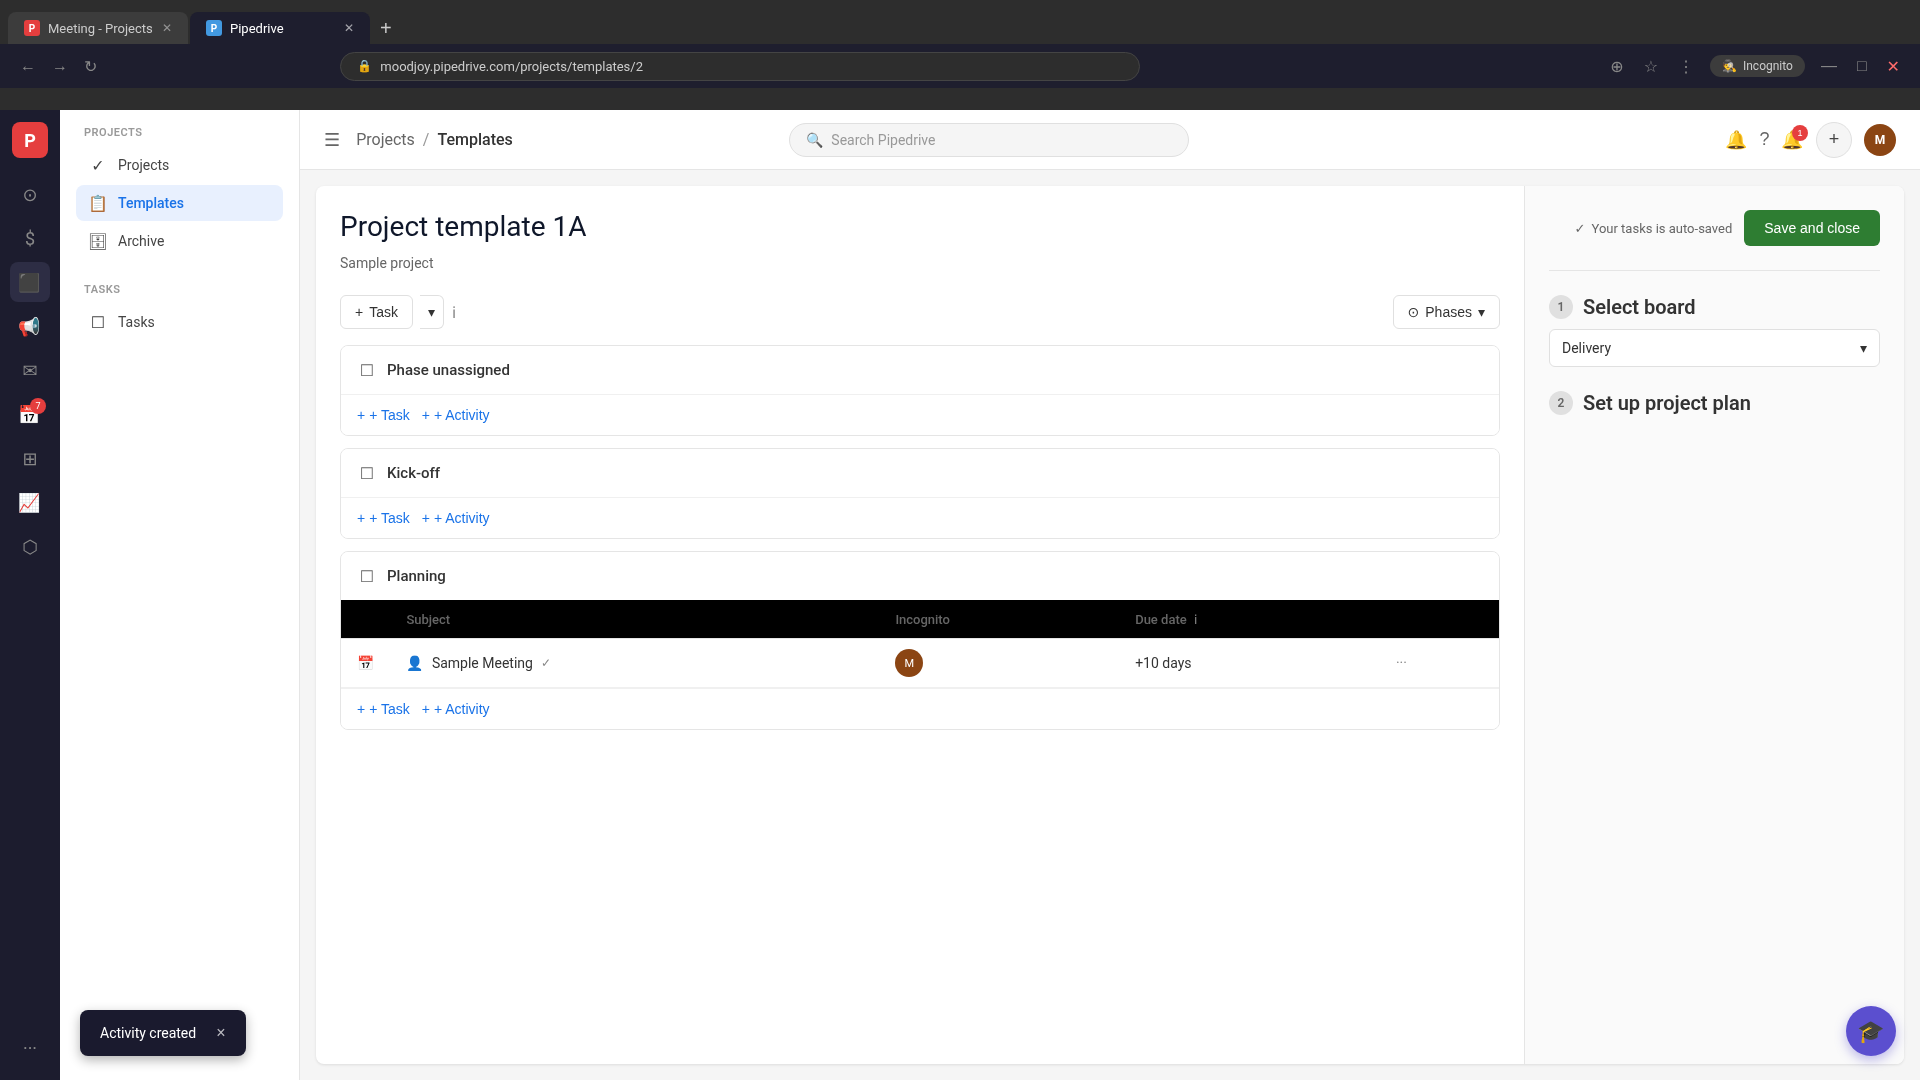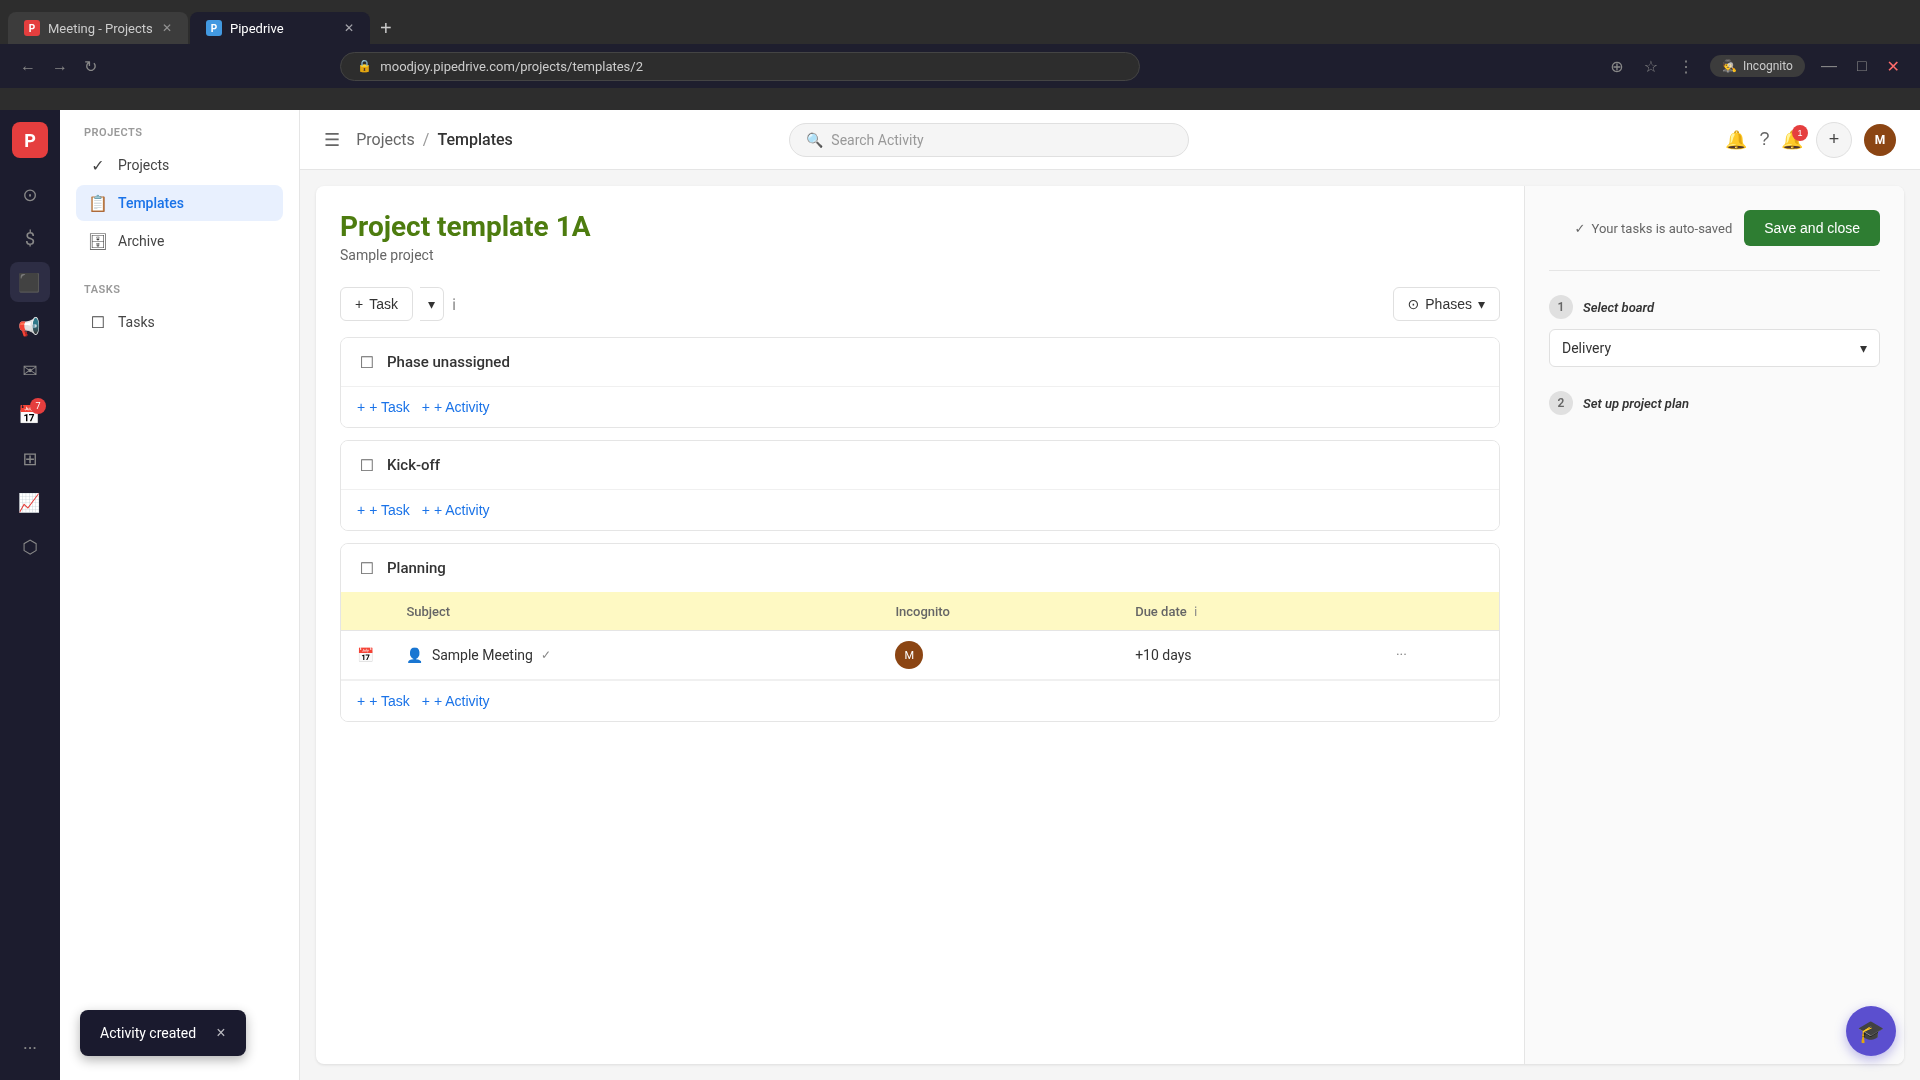--- a/index.html
+++ b/index.html
@@ -55,59 +55,59 @@
     .header-search { flex: 1; max-width: 400px; margin: 0 auto; background: #f5f5f5; border: 1px solid #e0e0e0; border-radius: 24px; padding: 8px 16px; display: flex; align-items: center; gap: 8px; color: #999; font-size: 14px; }
     .header-add-btn { width: 36px; height: 36px; background: #f5f5f5; border: 1px solid #e0e0e0; border-radius: 50%; display: flex; align-items: center; justify-content: center; cursor: pointer; color: #444; font-size: 18px; }
     .header-right { display: flex; align-items: center; gap: 12px; margin-left: auto; }
     .header-icon-btn { background: transparent; border: none; cursor: pointer; color: #666; font-size: 18px; position: relative; }
     .header-icon-btn .badge { position: absolute; top: -4px; right: -4px; background: #e53e3e; color: white; border-radius: 50%; width: 16px; height: 16px; font-size: 9px; display: flex; align-items: center; justify-content: center; }
     .avatar { width: 32px; height: 32px; border-radius: 50%; background: #8b4513; display: flex; align-items: center; justify-content: center; color: white; font-size: 12px; font-weight: bold; cursor: pointer; overflow: hidden; }
 
     
     .content-area { display: flex; flex: 1; overflow: hidden; background: white; margin: 16px; border-radius: 8px; box-shadow: 0 1px 3px rgba(0,0,0,0.1); }
     .project-main { flex: 1; padding: 24px; overflow-y: auto; }
-    .project-title { font-size: 28px; font-weight: 700; color: #4d7c0f; margin-bottom: 4px; }
+    .project-title { font-size: 28px; font-weight: 400; color: #0f172a; margin-bottom: 12px; }
     .project-subtitle { font-size: 14px; color: #666; margin-bottom: 24px; }
 
     
     .project-toolbar { display: flex; align-items: center; justify-content: space-between; margin-bottom: 16px; }
     .toolbar-left { display: flex; align-items: center; gap: 8px; }
     .add-task-btn { display: flex; align-items: center; gap: 6px; background: white; border: 1px solid #e0e0e0; border-radius: 6px; padding: 8px 14px; cursor: pointer; font-size: 14px; color: #333; }
     .add-task-dropdown { background: white; border: 1px solid #e0e0e0; border-radius: 6px; padding: 8px 8px; cursor: pointer; font-size: 14px; color: #333; border-left: none; border-radius: 0 6px 6px 0; margin-left: -1px; }
     .info-btn { background: transparent; border: none; cursor: pointer; color: #888; font-size: 16px; }
     .phases-btn { display: flex; align-items: center; gap: 6px; background: white; border: 1px solid #e0e0e0; border-radius: 6px; padding: 8px 14px; cursor: pointer; font-size: 14px; color: #333; }
 
     
     .phase-section { border: 1px solid #e5e5e5; border-radius: 8px; margin-bottom: 12px; overflow: hidden; }
     .phase-header { display: flex; align-items: center; gap: 10px; padding: 14px 16px; background: white; }
     .phase-icon { width: 20px; height: 20px; display: flex; align-items: center; justify-content: center; color: #666; }
     .phase-name { font-size: 15px; font-weight: 500; color: #333; }
     .phase-actions { padding: 12px 16px; display: flex; gap: 12px; background: white; border-top: 1px solid #f0f0f0; }
     .phase-action-btn { display: flex; align-items: center; gap: 4px; background: transparent; border: none; color: #1a73e8; cursor: pointer; font-size: 14px; }
 
     
     .task-table { width: 100%; border-collapse: collapse; }
-    .task-table th { background: #fef9c3; padding: 10px 16px; text-align: left; font-size: 13px; font-weight: 500; color: #666; border-bottom: 1px solid #e5e5e5; }
+    .task-table th { background: #000000; padding: 10px 16px; text-align: left; font-size: 13px; font-weight: 500; color: #666; border-bottom: 1px solid #e5e5e5; }
     .task-table td { padding: 10px 16px; border-bottom: 1px solid #f0f0f0; font-size: 14px; color: #333; }
     .task-row-icon { width: 32px; color: #888; }
     .assignee-avatar { width: 28px; height: 28px; border-radius: 50%; background: #8b4513; display: flex; align-items: center; justify-content: center; color: white; font-size: 11px; }
     .due-date { color: #333; }
     .row-more { color: #888; cursor: pointer; }
 
     
     .right-panel { width: 380px; background: #fafafa; border-left: 1px solid #e5e5e5; padding: 24px; overflow-y: auto; }
     .save-section { display: flex; align-items: center; justify-content: flex-end; gap: 12px; padding-bottom: 24px; border-bottom: 1px solid #e5e5e5; margin-bottom: 24px; }
     .auto-saved { display: flex; align-items: center; gap: 6px; font-size: 13px; color: #666; }
     .auto-saved-icon { color: #666; }
     .save-close-btn { background: #2e7d32; color: white; border: none; border-radius: 6px; padding: 10px 20px; font-size: 14px; font-weight: 500; cursor: pointer; }
 
     .step-section { margin-bottom: 24px; }
     .step-header { display: flex; align-items: center; gap: 10px; margin-bottom: 10px; }
     .step-number { width: 24px; height: 24px; background: #e0e0e0; border-radius: 50%; display: flex; align-items: center; justify-content: center; font-size: 12px; font-weight: 600; color: #666; }
-    .step-title { font-size: 13px; font-weight: 600; color: #333; font-style: italic; }
+    .step-title { font-size: 20px; font-weight: 600; color: #333; }
     .step-description { font-size: 13px; color: #666; line-height: 1.5; margin-bottom: 12px; }
     .board-select { width: 100%; padding: 10px 12px; border: 1px solid #e0e0e0; border-radius: 6px; background: white; font-size: 14px; color: #333; display: flex; align-items: center; justify-content: space-between; cursor: pointer; }
 
     
     .toast { position: fixed; bottom: 24px; left: 80px; background: #1a1a2e; color: white; padding: 14px 20px; border-radius: 8px; display: flex; align-items: center; gap: 12px; font-size: 14px; z-index: 1000; box-shadow: 0 4px 12px rgba(0,0,0,0.3); }
     .toast-close { background: transparent; border: none; color: white; cursor: pointer; font-size: 16px; margin-left: 8px; opacity: 0.7; }
 
     
     .floating-btn { position: fixed; bottom: 24px; right: 24px; width: 50px; height: 50px; background: #5b4fcf; border-radius: 50%; display: flex; align-items: center; justify-content: center; cursor: pointer; box-shadow: 0 4px 12px rgba(91,79,207,0.4); }
     .floating-btn-icon { color: white; font-size: 22px; }
@@ -225,21 +225,21 @@
 
     <div class="top-header">
       <button class="header-menu-btn">☰</button>
       <div class="breadcrumb">
         <span style="color:#666; cursor:pointer;">Projects</span>
         <span class="breadcrumb-separator">/</span>
         <span class="breadcrumb-current">Templates</span>
       </div>
       <div class="header-search">
         <span>🔍</span>
-        <span>Search Activity</span>
+        <span>Search Pipedrive</span>
       </div>
       <div class="header-right">
         <button class="header-icon-btn">
           <span>🔔</span>
         </button>
         <button class="header-icon-btn">
           <span>?</span>
         </button>
         <button class="header-icon-btn">
           <span>🔔</span>

